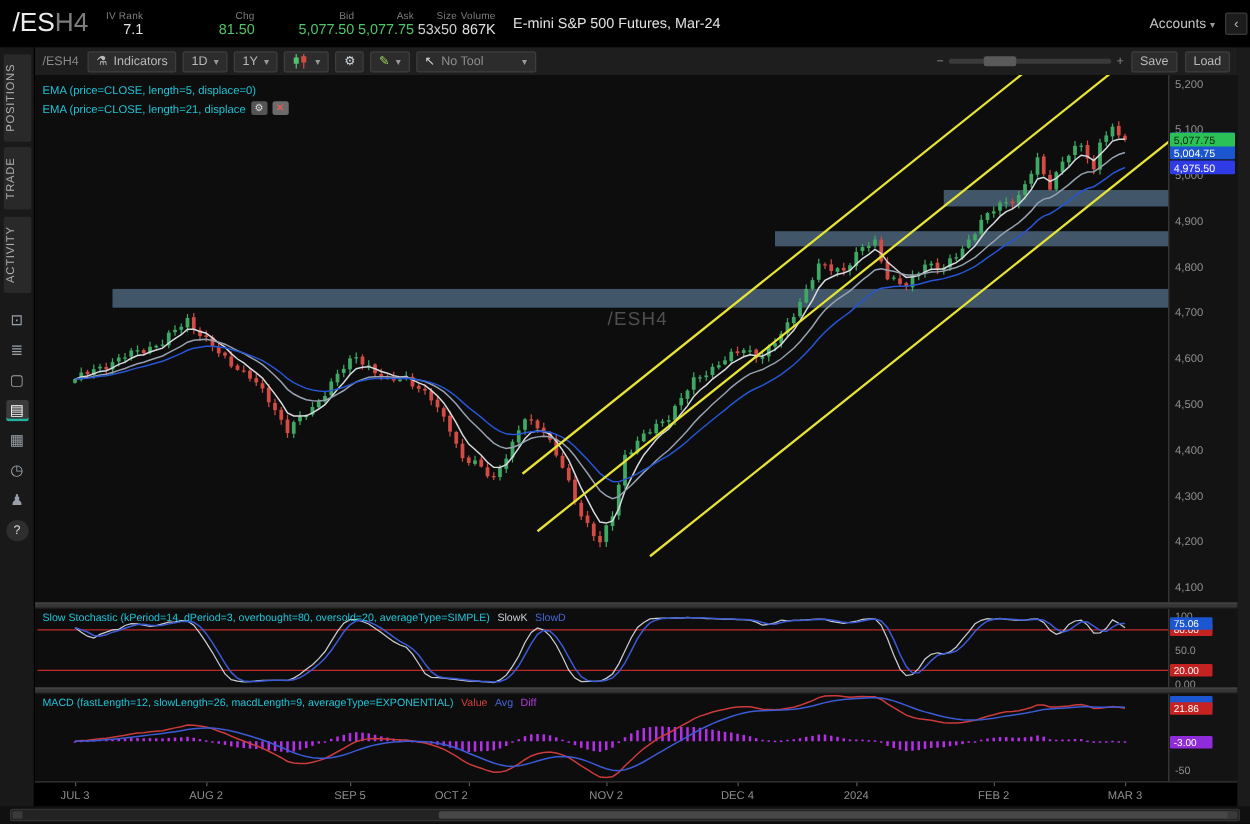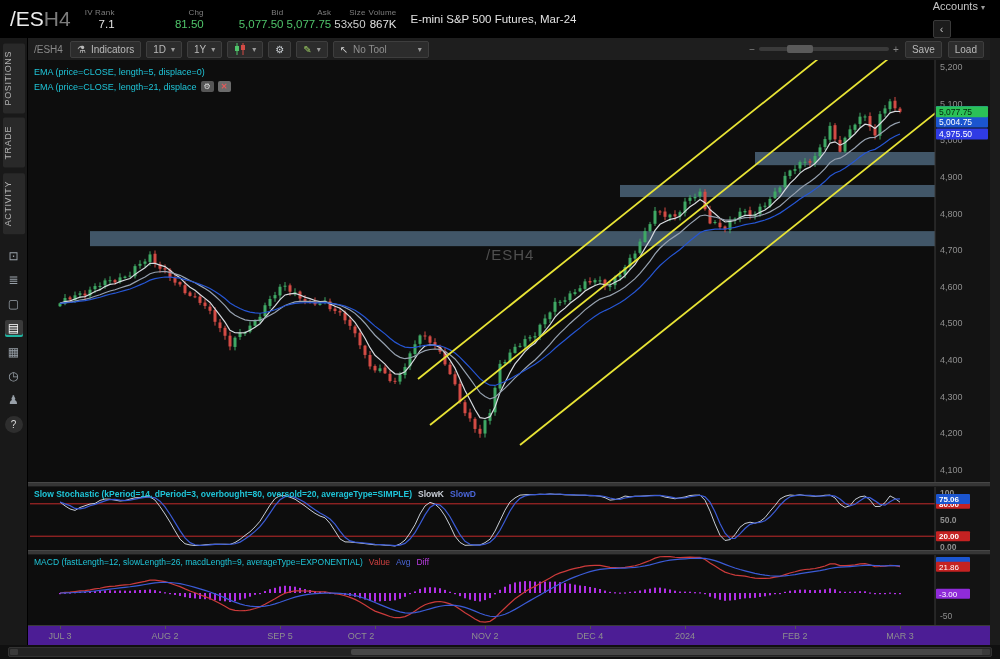--- a/index.html
+++ b/index.html
@@ -11,21 +11,21 @@
   #hdr { position:absolute; left:0; top:0; width:1000px; height:38px; background:#000;
          display:flex; align-items:center; }
   .sym { margin:0 14px 0 10px; font-size:21px; white-space:nowrap; }
   .sym .s1 { color:#ededed; }
   .sym .s2 { color:#7c7c7c; }
   #stats { display:flex; align-items:center; gap:3px; }
   .stat { display:flex; flex-direction:column; align-items:flex-end; }
   .stat .lb { font-size:8px; color:#7f7f7f; letter-spacing:.2px; }
   .stat .vl { font-size:11.5px; margin-top:1px; white-space:nowrap; }
   #desc { margin-left:14px; font-size:11.5px; color:#e2e2e2; white-space:nowrap; }
-  #hdr-right { margin-left:auto; display:flex; align-items:flex-start; gap:8px; padding-right:15px;flex-direction:column; }
+  #hdr-right { margin-left:auto; display:flex; align-items:center; gap:8px; padding-right:2px; }
   #accounts { font-size:11px; color:#c6c6c6; cursor:pointer; }
   #collapse-btn { width:18px; height:18px; border:1px solid #3a3a3a; background:#1c1c1c; color:#bbb;
                   font-size:11px; line-height:16px; text-align:center; border-radius:2px; cursor:pointer; }
 
   
   #sidebar { position:absolute; left:0; top:38px; width:28px; height:621px; background:#191919;
              border-right:1px solid #000; display:flex; flex-direction:column; align-items:center; }
   .vtab { writing-mode:vertical-rl; transform:rotate(180deg); background:#292929; color:#b2b2b2;
           font-size:9px; letter-spacing:.6px; padding:8px 0; margin-top:5px; width:22px;
           text-align:center; border-radius:2px; cursor:pointer; }
@@ -45,42 +45,42 @@
   .caret { font-size:8px; color:#9a9a9a; }
   .mini-candles { display:inline-block; }
   #tb-right { margin-left:auto; display:flex; align-items:center; gap:6px; }
   #zoom-slider { display:flex; align-items:center; gap:4px; color:#888; }
   #zoom-track { position:relative; width:130px; height:4px; background:#3a3a3a; border-radius:2px; cursor:pointer; }
   #zoom-thumb { position:absolute; left:28px; top:-2px; width:26px; height:8px; background:#5a5a5a; border-radius:2px; }
 
   
   .panel { position:absolute; left:28px; background:#0d0d0d; }
   #price-panel  { top:60px;  width:962px; height:422px; }
-  #stoch-panel  { top:487px; width:962px; height:66px;font-weight:bold; }
+  #stoch-panel  { top:487px; width:962px; height:66px; }
   #macd-panel   { top:555px; width:962px; height:70px; }
   .divider { position:absolute; left:28px; width:962px; height:5px; background:#363636;
              border-top:1px solid #474747; border-bottom:1px solid #1d1d1d; cursor:row-resize; }
   #div1 { top:482px; } #div2 { top:550px; }
   .legend { position:absolute; left:6px; font-size:9px; color:#1fc4d7; white-space:nowrap; z-index:3; }
   .legend-row { height:15px; display:flex; align-items:center; gap:4px; }
   .lg-gear { width:13px; height:11px; background:#555; color:#ddd; border-radius:2px;
              font-size:8px; line-height:11px; text-align:center; cursor:pointer; }
   .lg-x { width:13px; height:11px; background:#6b6b6b; color:#e45b5b; border-radius:2px;
           font-size:8px; line-height:11px; text-align:center; cursor:pointer; font-weight:bold; }
   .sub-legend { position:absolute; left:6px; top:2px; font-size:8.5px; color:#1fc4d7;
                 white-space:nowrap; z-index:3; }
   .sub-legend .slowk { color:#c8cdd5; margin-left:6px; }
   .sub-legend .slowd { color:#4a66d8; margin-left:6px; }
   .sub-legend .mval  { color:#d04040; margin-left:6px; }
   .sub-legend .mavg  { color:#4a66d8; margin-left:6px; }
   .sub-legend .mdiff { color:#b93ce0; margin-left:6px; }
   svg { position:absolute; left:0; top:0; display:block; }
 
   
-  #taxis { position:absolute; left:28px; top:625px; width:962px; height:20px; background:#4c1d95;
+  #taxis { position:absolute; left:28px; top:625px; width:962px; height:20px; background:#000000;
            border-top:1px solid #3a3a3a; }
   .ttick { position:absolute; top:5px; font-size:9px; color:#8f8f8f; transform:translateX(-50%); }
   .tmark { position:absolute; top:0; width:1px; height:3px; background:#555; }
 
   
   #hscroll { position:absolute; left:0; top:645px; width:1000px; height:14px; background:#101010; }
   #hs-track { position:absolute; left:8px; top:2px; width:984px; height:10px; background:#232323;
               border:1px solid #333; border-radius:2px; }
   #hs-thumb { position:absolute; left:342px; top:1px; width:636px; height:6px; background:#474747;
               border-radius:2px; cursor:pointer; }

